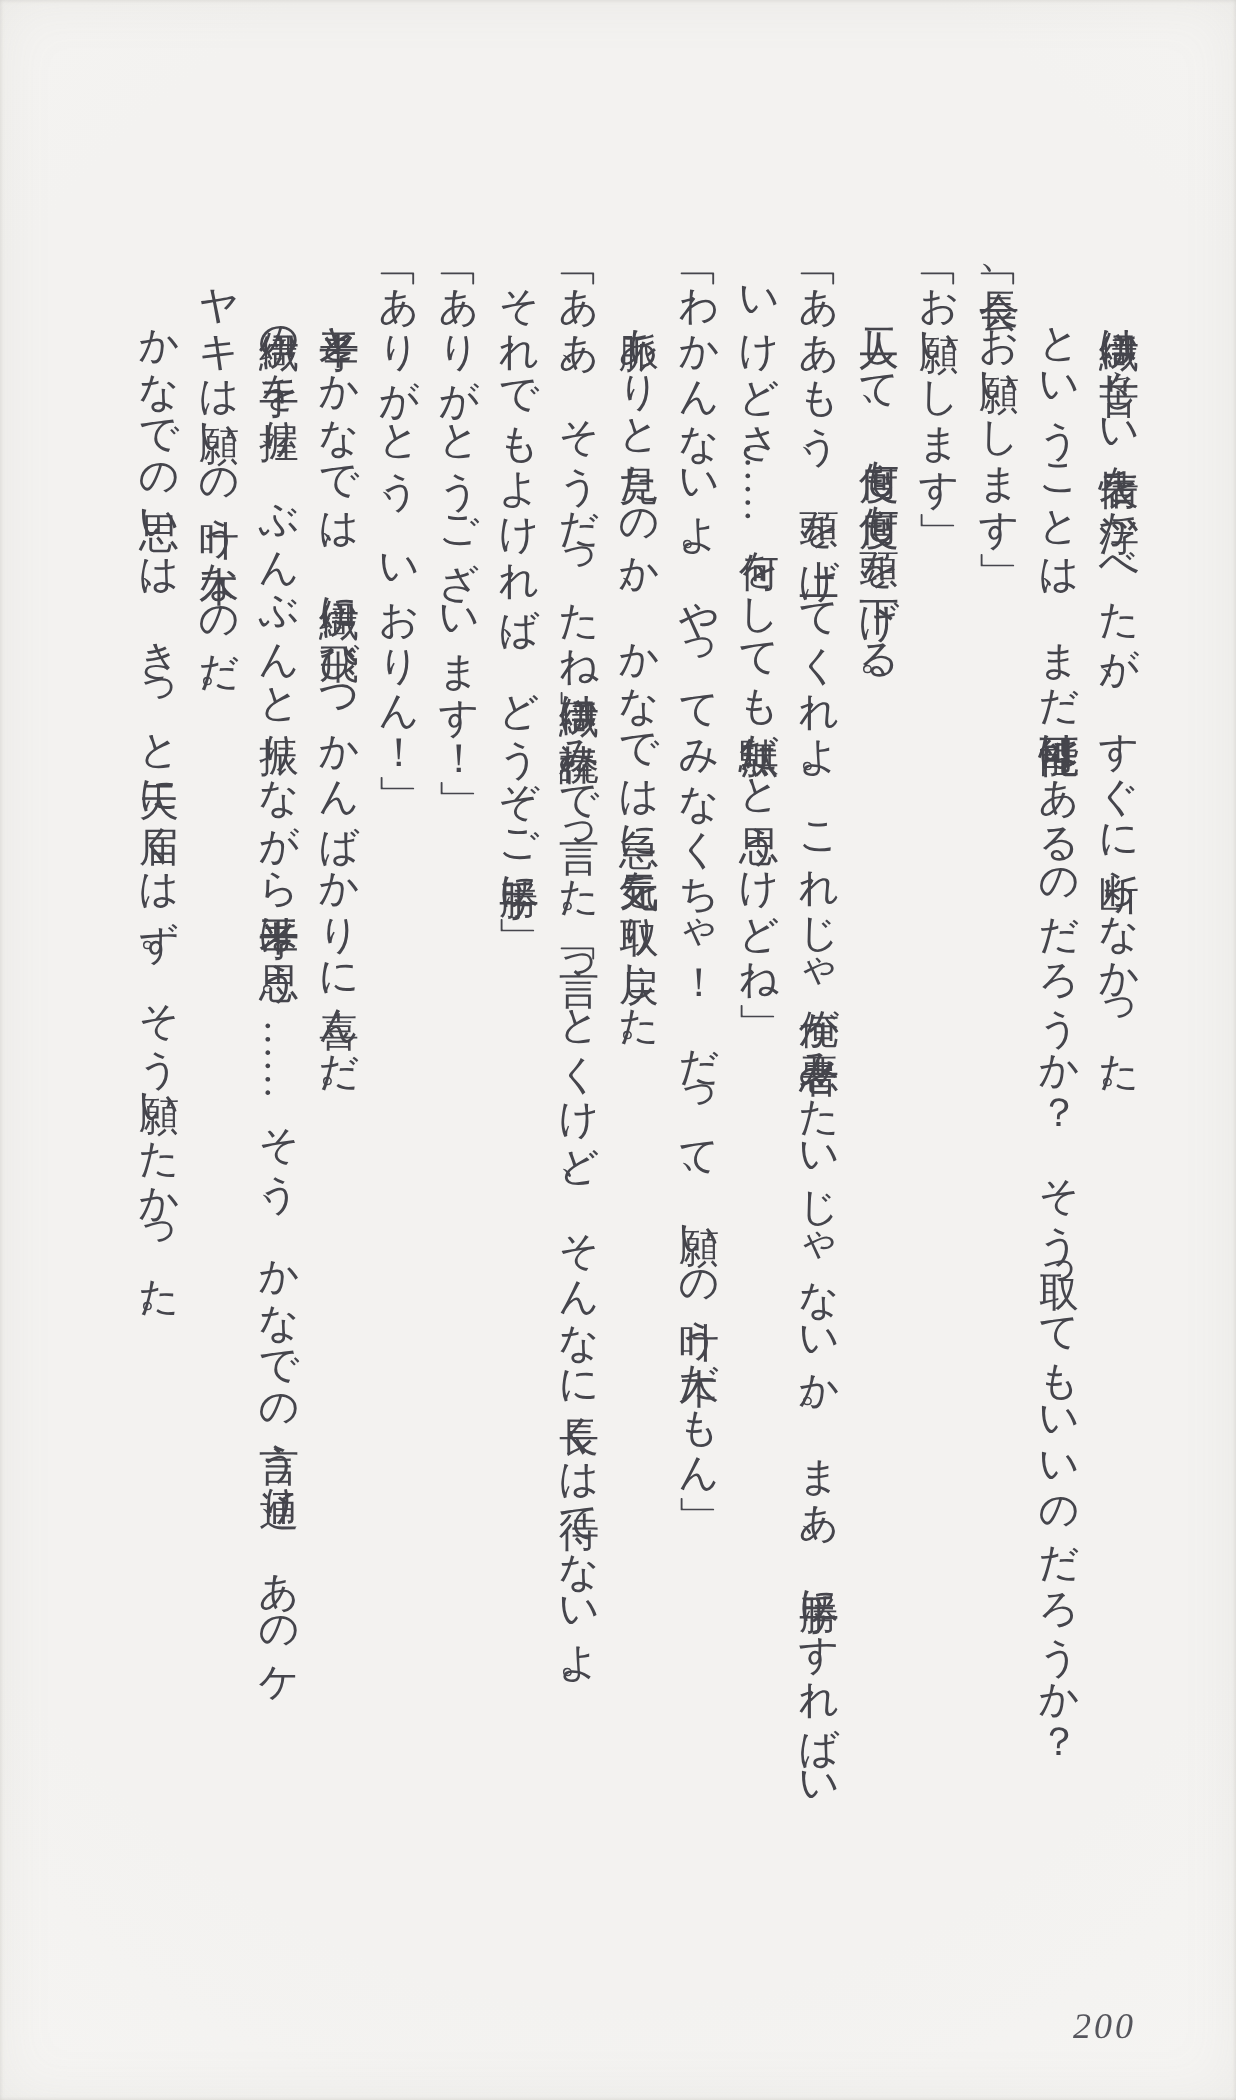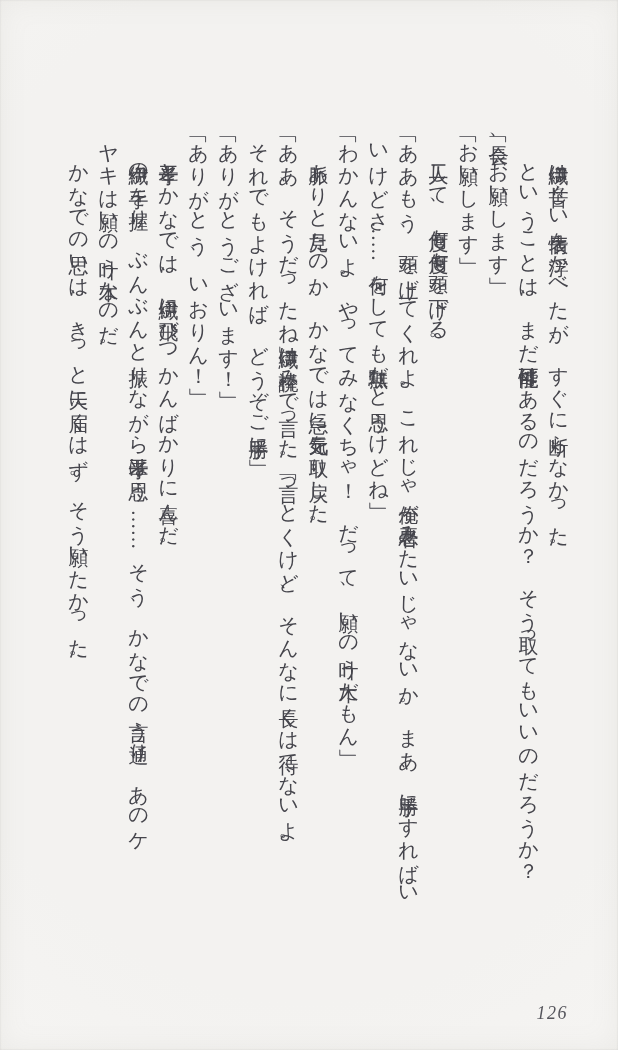--- a/index.html
+++ b/index.html
@@ -64,15 +64,15 @@
     <p class="text-line">「ああ、そうだったね」伊織は棒読みで言った。「言っとくけど、そんなに長くは待てないよ。</p>
     <p class="text-line">それでもよければ、どうぞご勝手に」</p>
     <p class="text-line">「ありがとうございます！」</p>
     <p class="text-line">「ありがとう、いおりん！」</p>
     <p class="text-line">　孝平とかなでは、伊織に飛びつかんばかりに喜んだ。</p>
     <p class="text-line">　伊織の手を握り、ぶんぶんと振りながら孝平は思う。……そう、かなでの言う通り、あのケ</p>
     <p class="text-line">ヤキは願いの叶う木なのだ。</p>
     <p class="text-line">　かなでの思いは、きっと天に届くはず。そう願いたかった。</p>
   </div>
 
-  <div class="page-number">126</div>
+  <div class="page-number">200</div>
 
 </div>
 
 </body></html>

